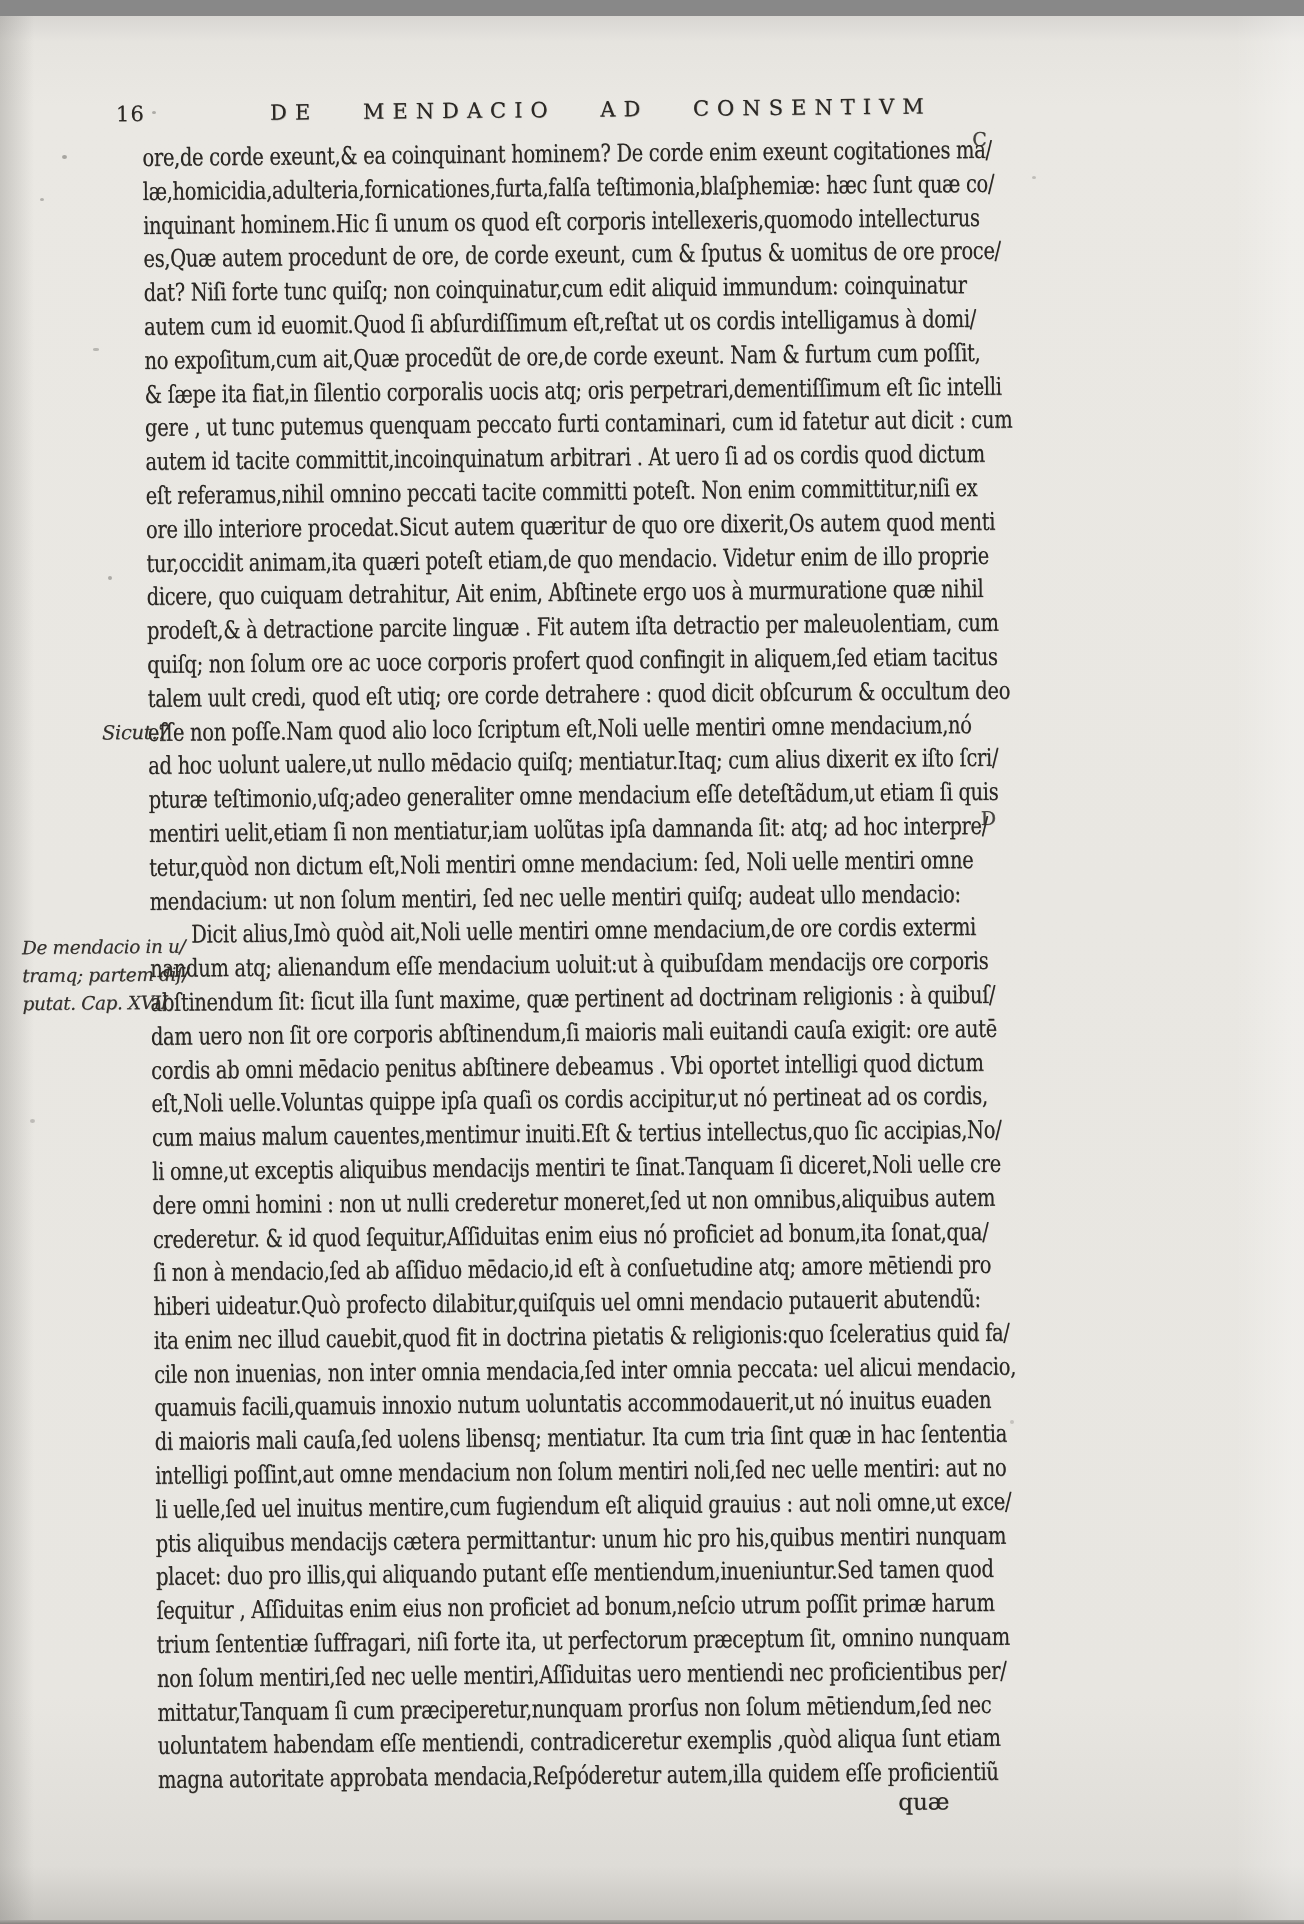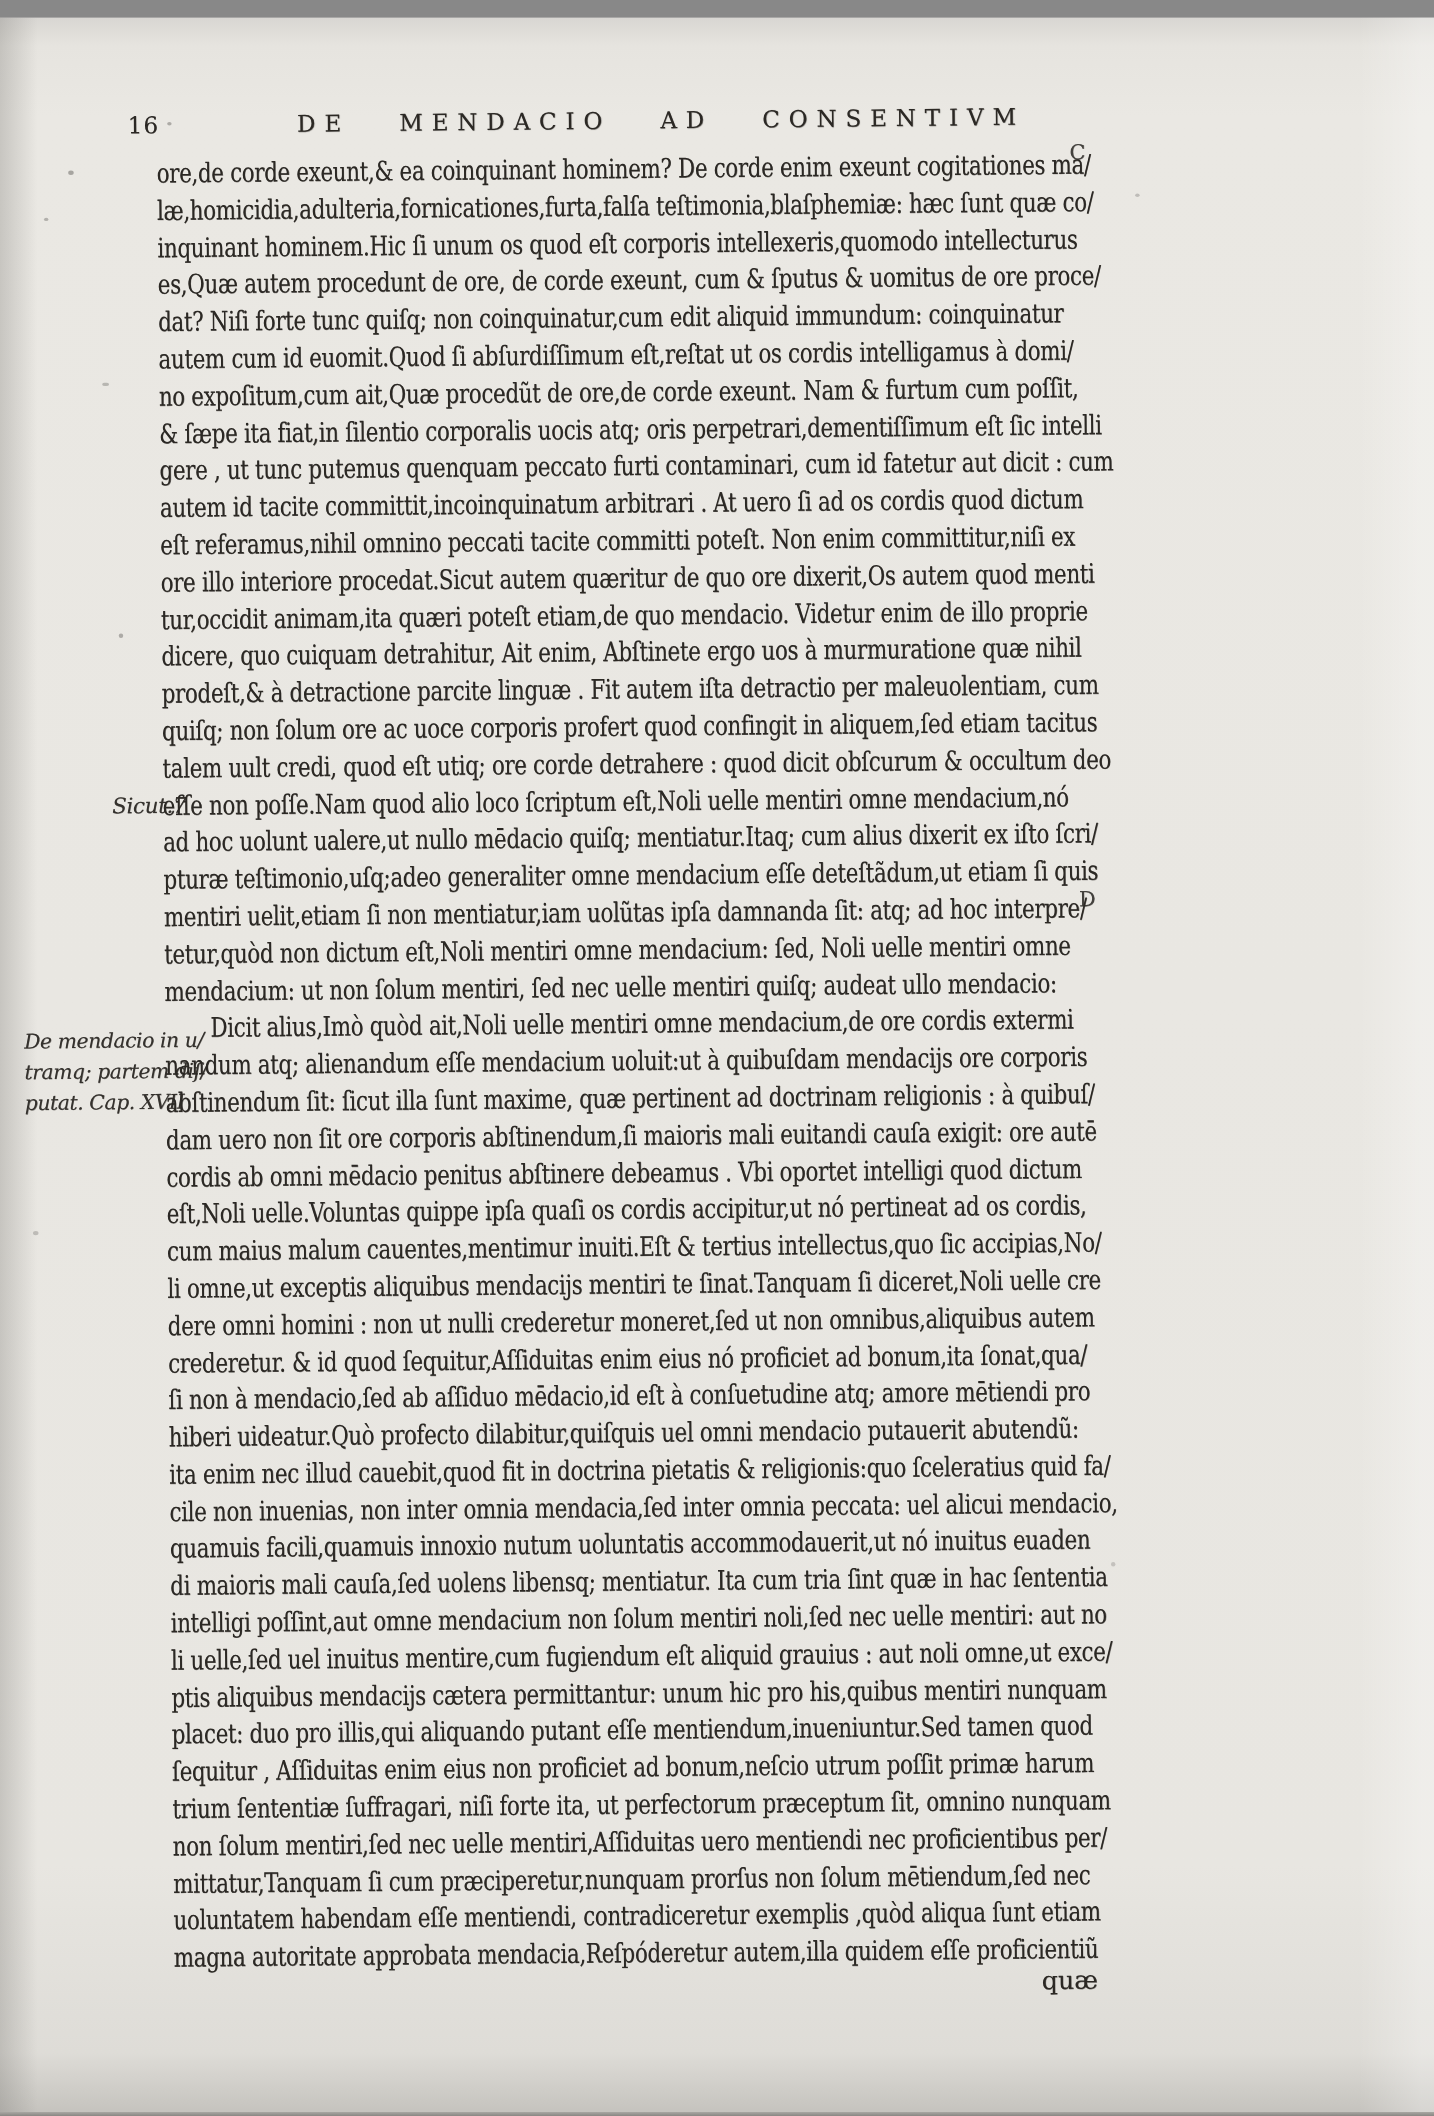--- a/index.html
+++ b/index.html
@@ -44,21 +44,21 @@
   }
   .margin-letter-c{left:980px;top:116px;}
   .margin-letter-d{left:982px;top:795px;}
   .margin-note{
     position:absolute;font-style:italic;color:#34312d;
     text-shadow:0.3px 0.3px 0.5px rgba(43,40,36,0.5);
   }
   .note-eccli{left:104px;top:701px;font-size:19.5px;letter-spacing:-0.3px;}
   .note-chapter{left:22px;top:913px;font-size:18.5px;line-height:28px;letter-spacing:-0.4px;width:170px;}
   .catchword{
-    position:absolute;left:890px;top:1776px;width:100px;text-align:right;
+    position:absolute;left:890px;top:1776px;width:100px;
     font-size:23px;text-shadow:0.35px 0.35px 0.6px rgba(43,40,36,0.55);
   }
   .bottom-band{
     position:absolute;left:0;bottom:0;width:1304px;height:20px;
     background:linear-gradient(180deg,#a9a7a3 0%,#6b6965 35%,#494845 100%);
   }
   .speck{position:absolute;border-radius:50%;background:#6f6d69;}
   .s1{left:62px;top:139px;width:5px;height:4px;opacity:.55;}
   .s2{left:40px;top:182px;width:4px;height:3px;opacity:.45;}
   .s3{left:93px;top:332px;width:6px;height:3px;opacity:.4;border-radius:40%;}

